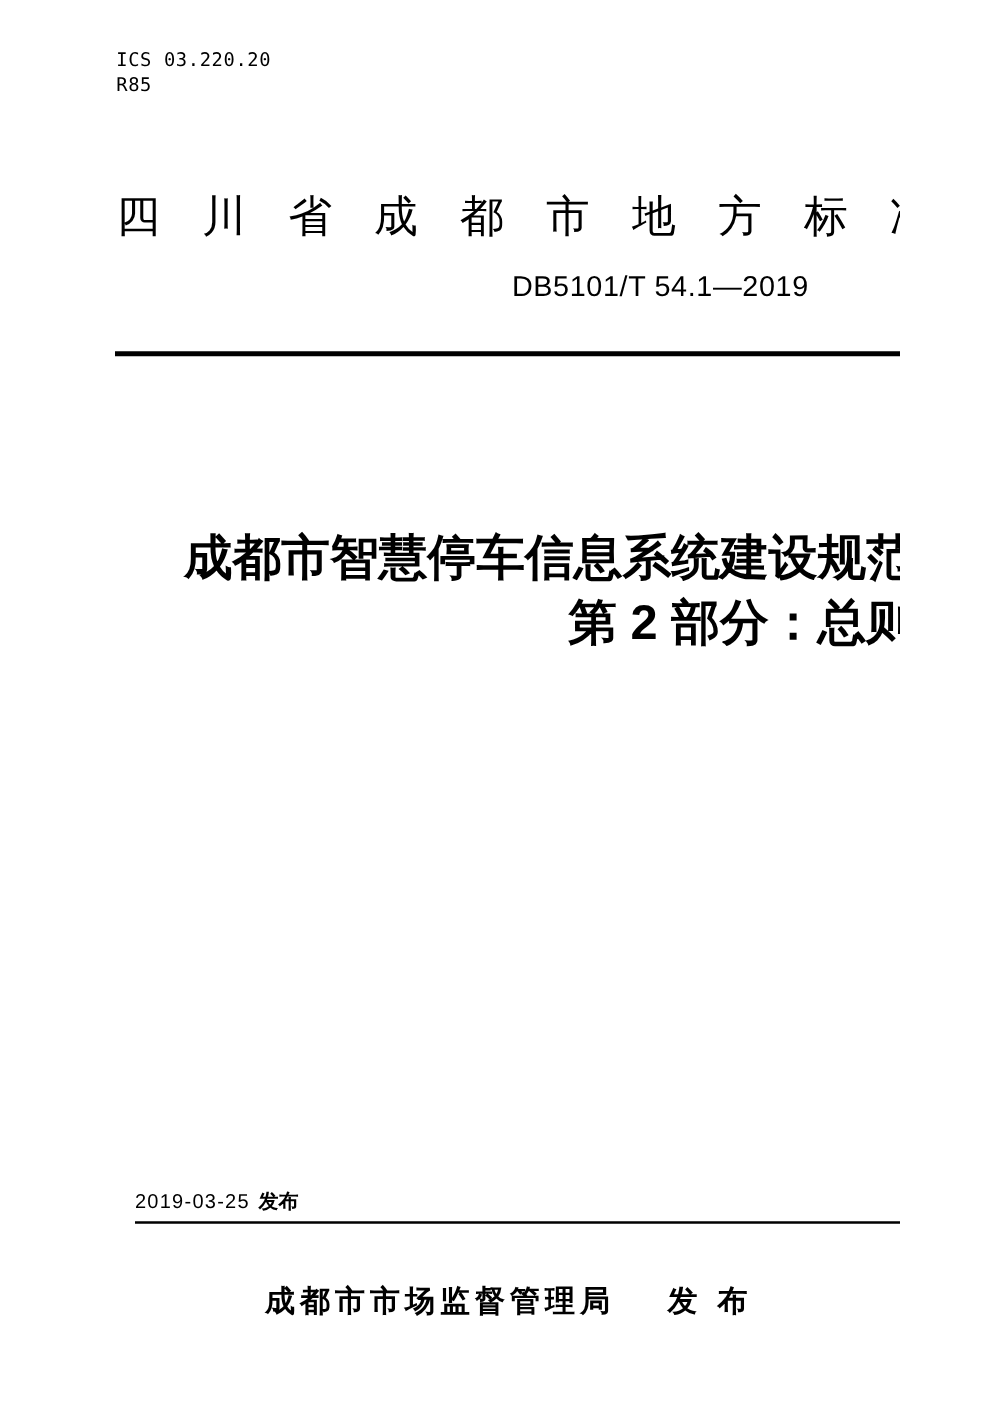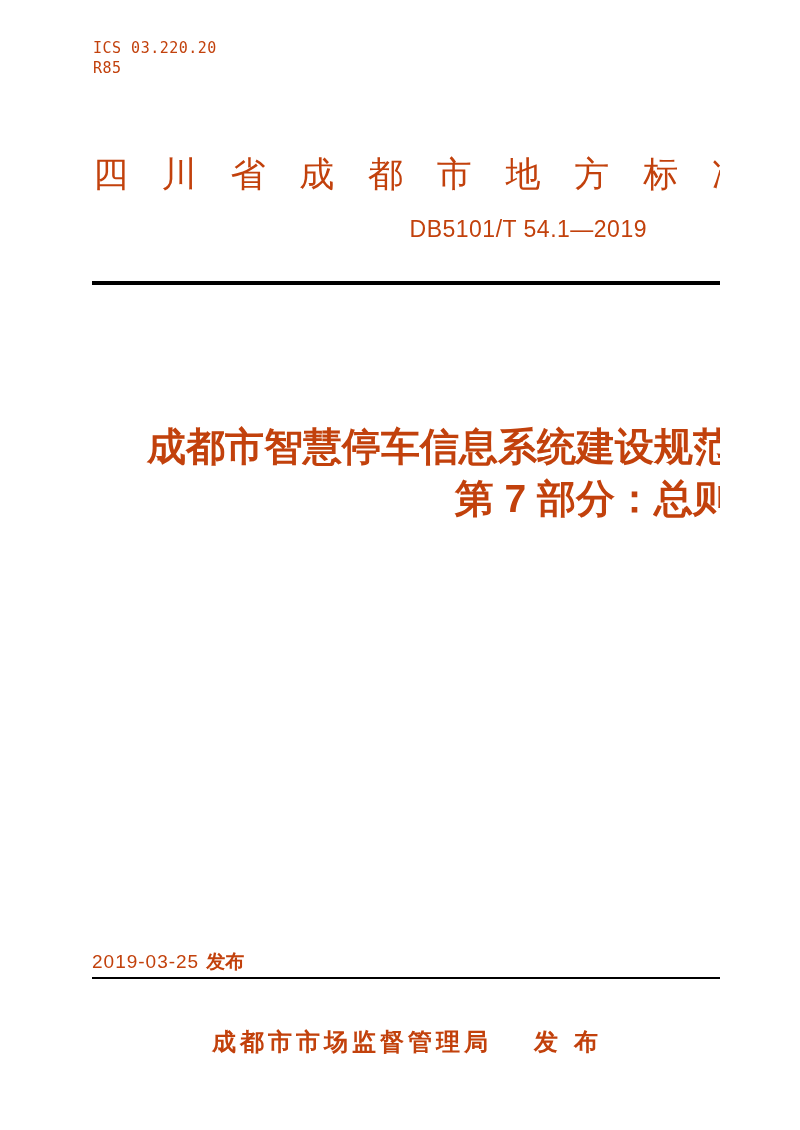--- a/index.html
+++ b/index.html
@@ -5,21 +5,21 @@
   html, body {
     margin: 0;
     padding: 0;
     background: #ffffff;
   }
   .page {
     position: relative;
     width: 720px;
     height: 1130px;
     background: #ffffff;
-    color: #c2410c;
+    color: #000000;
     font-family: "Liberation Sans", sans-serif;
     overflow: hidden;
   }
   .ics-code {
     position: absolute;
     top: 40px;
     left: 93px;
     font-family: "DejaVu Sans Mono", monospace;
     font-size: 15px;
     line-height: 17px;
@@ -78,28 +78,28 @@
     left: 78px;
     width: 654px;
     text-align: right;
     font-size: 39px;
     line-height: 52px;
     font-weight: 700;
   }
   .dates-row {
     position: absolute;
     top: 950px;
-    left: 92px;
+    left: 108px;
     width: 656px;
     display: flex;
     justify-content: space-between;
     align-items: baseline;
     border-bottom: 2.5px solid #000000;
     padding-bottom: 3px;
-    font-size: 19px;
+    font-size: 16px;
     line-height: 24px;
     gap: 20px;
   }
   .date-value {
     letter-spacing: 1px;
   }
   .date-label {
     font-weight: 700;
     margin-left: 7px;
   }
@@ -149,21 +149,21 @@
       <span>标</span>
       <span>准</span>
     </div>
 
   <div class="doc-number">DB5101/T 54.1—2019</div>
 
   <div class="header-rule"></div>
 
   <div class="title-block">
     <div>成都市智慧停车信息系统建设规范</div>
-    <div>第 7 部分：总则</div>
+    <div>第 2 部分：总则</div>
   </div>
 
   <div class="dates-row">
     <div>
       <span class="date-value">2019-03-25</span><span class="date-label">发布</span>
     </div>
   </div>
 
   <div class="publisher-row">
     <span class="publisher-name">成都市市场监督管理局</span>

